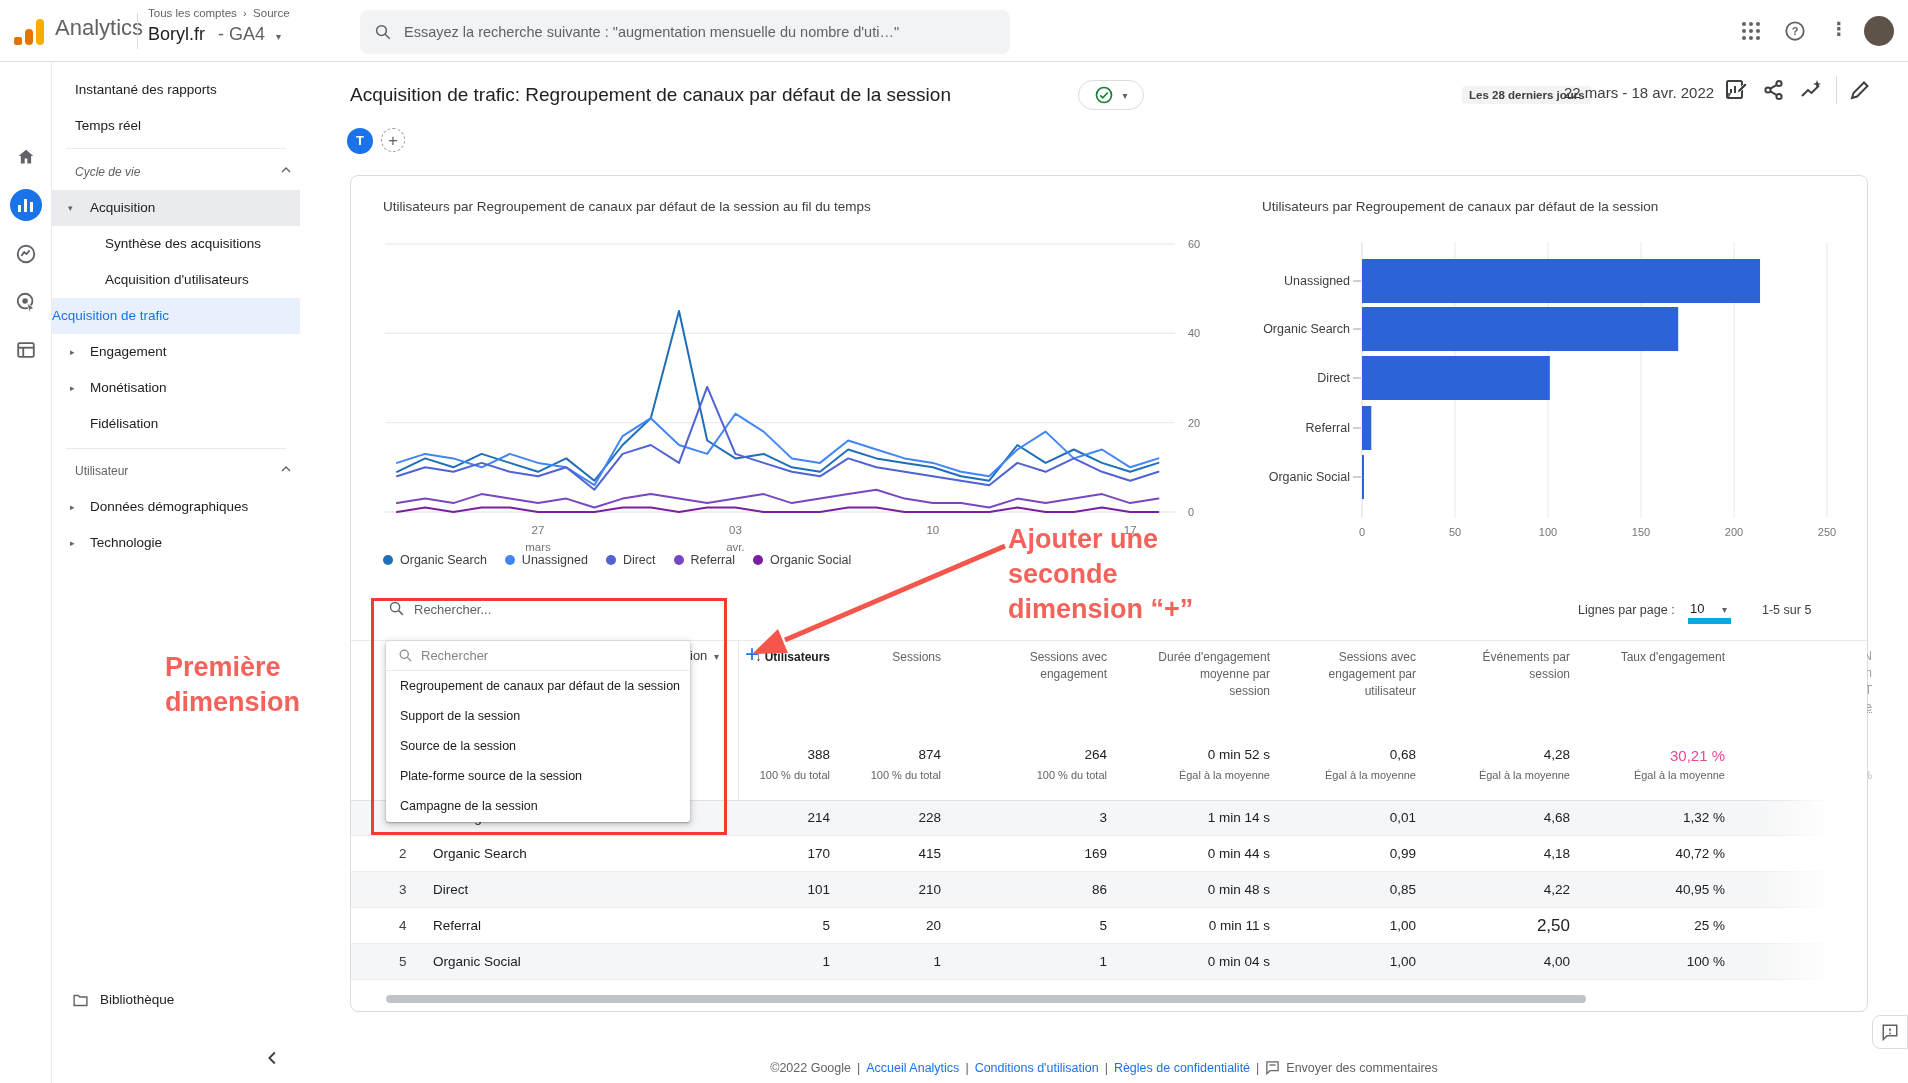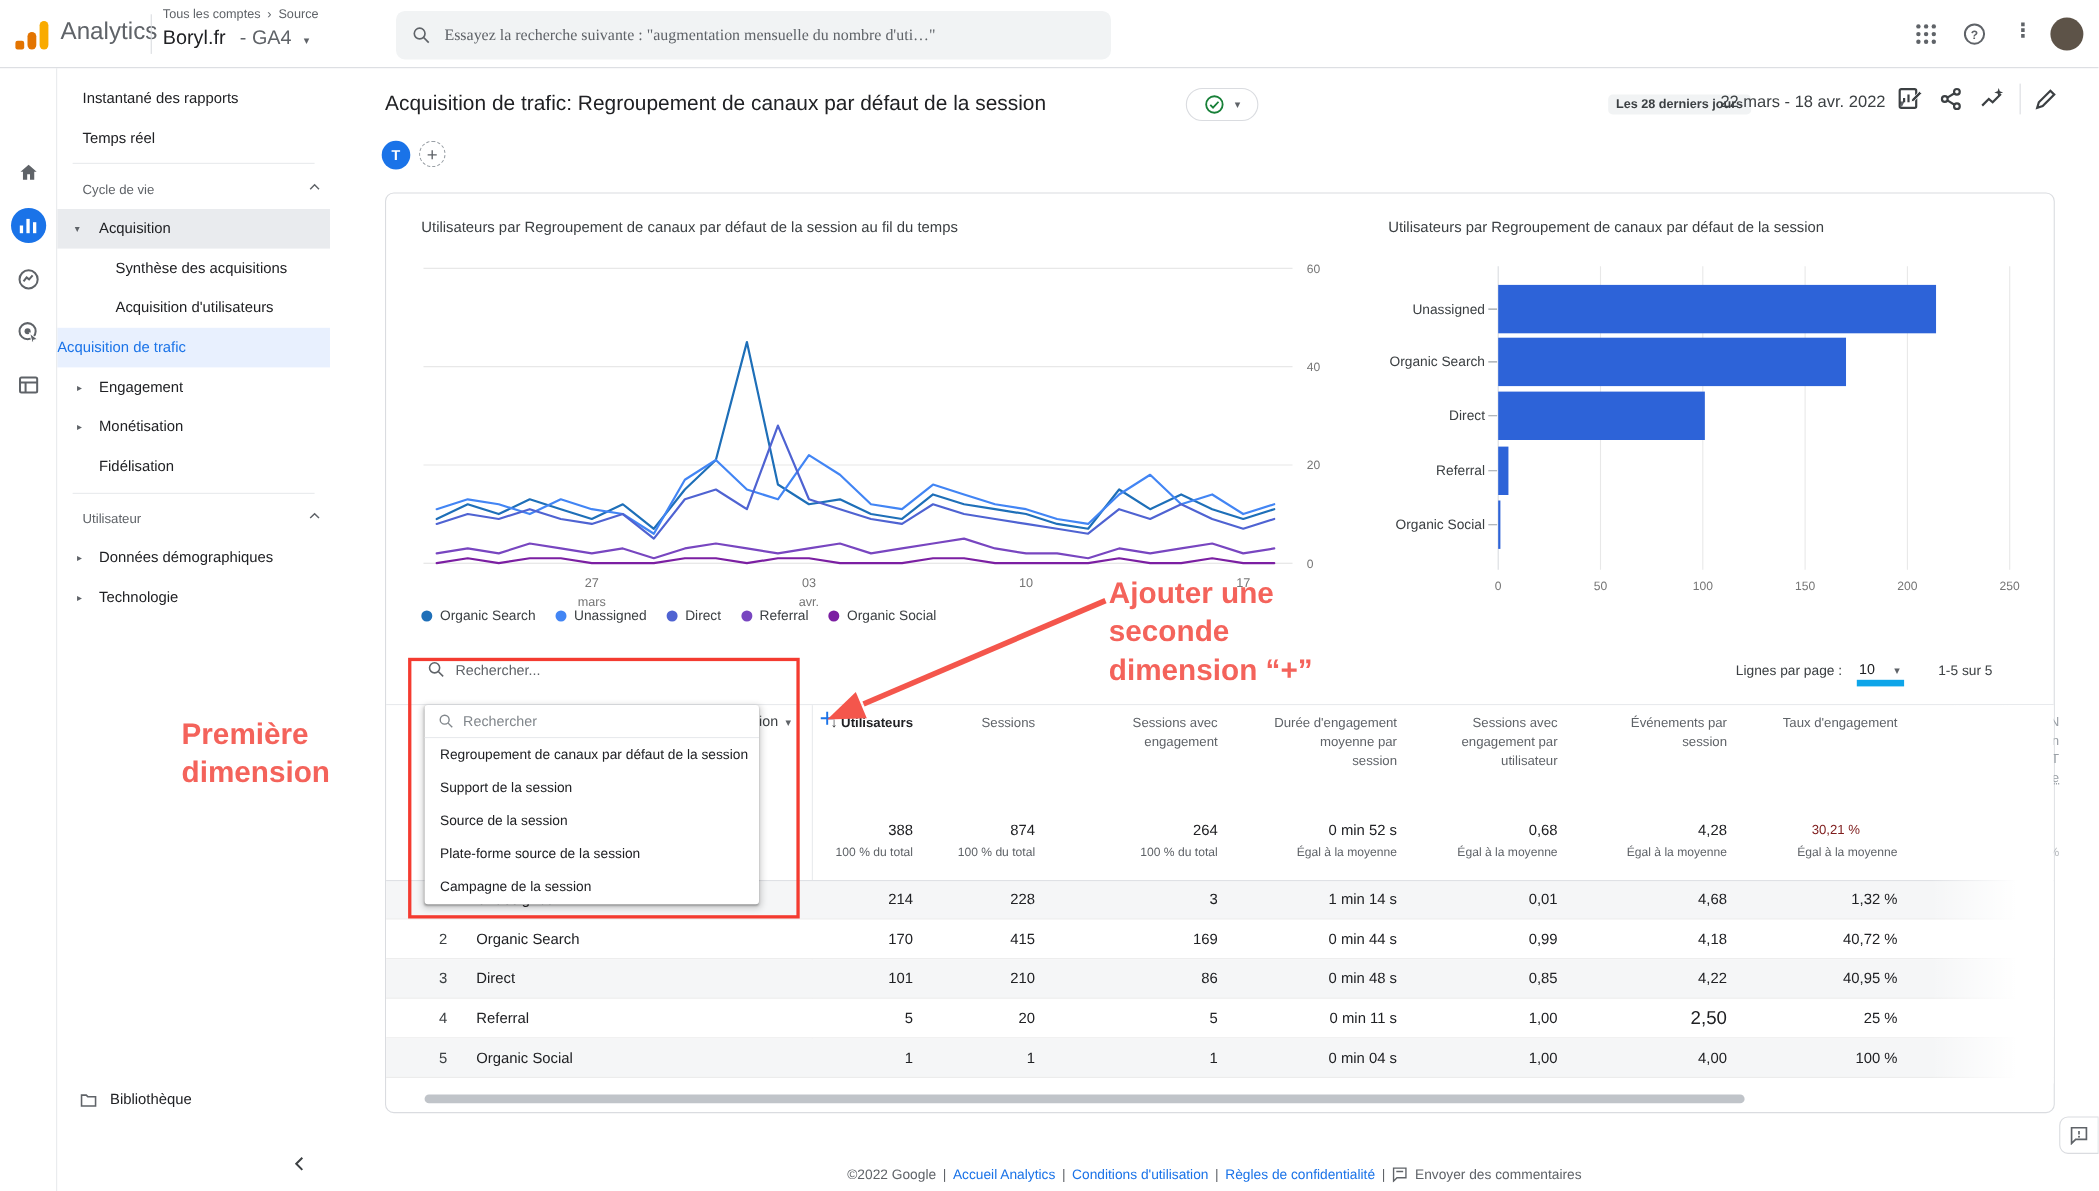--- a/index.html
+++ b/index.html
@@ -7,21 +7,21 @@
   .screen{position:relative;width:1908px;height:1083px;background:#fff;overflow:hidden;
     font-family:"Liberation Sans","DejaVu Sans",sans-serif;color:#202124;}
   .abs{position:absolute;}
   svg text{font-family:"Liberation Sans","DejaVu Sans",sans-serif;}
   
   .topbar{position:absolute;left:0;top:0;width:1908px;height:62px;background:#fff;border-bottom:1px solid #dadce0;z-index:30;}
   .appname{position:absolute;left:55px;top:15px;font-size:22px;color:#5f6368;}
   .hdr-div{position:absolute;left:137px;top:13px;width:1px;height:36px;background:#dadce0;}
   .crumb{position:absolute;left:148px;top:7px;font-size:11.5px;color:#5f6368;}
   .acct{position:absolute;left:148px;top:24px;font-size:18px;color:#3c4043;}
-  .searchpill{position:absolute;left:360px;top:10px;width:650px;height:44px;background:#f1f3f4;border-radius:8px;display:flex;align-items:center;padding:0 14px;gap:12px;font-family:Liberation Serif, serif;}
+  .searchpill{position:absolute;left:360px;top:10px;width:650px;height:44px;background:#f1f3f4;border-radius:8px;display:flex;align-items:center;padding:0 14px;gap:12px;}
   .searchpill .ph{font-size:14.5px;color:#5f6368;white-space:nowrap;overflow:hidden;}
   
   .rail{position:absolute;left:0;top:62px;width:52px;height:1021px;background:#fff;border-right:1px solid #e8eaed;z-index:20;}
   .railic{position:absolute;left:0;width:52px;height:40px;display:flex;align-items:center;justify-content:center;}
   
   .sb{position:absolute;left:52px;top:62px;width:248px;height:1021px;background:#fff;z-index:5;}
   .sb-item{position:absolute;left:0;width:248px;height:36px;line-height:36px;font-size:13.5px;color:#202124;cursor:pointer;}
   .sb-sec{position:absolute;left:23px;font-size:12px;color:#5f6368;}
   .sb-divider{position:absolute;left:14px;width:220px;height:1px;background:#e8eaed;}
   .sb-caret{position:absolute;left:14px;top:0;width:14px;font-size:9px;color:#5f6368;}
@@ -138,21 +138,21 @@
           <line x1="9" y1="9.5" x2="9" y2="19.5" stroke="#5f6368" stroke-width="2"></line>
         </svg>
     </div>
 
   </div>
 
   <div class="sb">
     <div class="sb-item" style="top:10px;padding-left:23px;">Instantané des rapports</div>
     <div class="sb-item" style="top:46px;padding-left:23px;">Temps réel</div>
     <div class="sb-divider" style="top:86px;"></div>
-    <div class="sb-sec" style="top:103px;">Cycle de vie</div>
+    <div class="sb-sec" style="top:103px;font-style:italic;">Cycle de vie</div>
     <svg class="chev-up" style="top:100px;" width="16" height="16" viewBox="0 0 24 24">
         <path d="M6 15l6-6 6 6" fill="none" stroke="#5f6368" stroke-width="2"></path>
       </svg>
 
     <div class="sb-item" style="top:128px;background:#e9ebee;">
       <span class="sb-caret" style="top:0;left:16px;">▾</span>
       <span style="padding-left:38px;">Acquisition</span>
     </div>
     <div class="sb-item" style="top:164px;padding-left:53px;">Synthèse des acquisitions</div>
     <div class="sb-item" style="top:200px;padding-left:53px;">Acquisition d'utilisateurs</div>
@@ -353,21 +353,21 @@
       <div style="position: absolute; right: 967px; top: 747px; width: 90px; text-align: right; font-size: 13.5px; color: rgb(32, 33, 36);">874</div>
       <div style="position: absolute; right: 967px; top: 769px; width: 110px; text-align: right; font-size: 11px; color: rgb(95, 99, 104);">100 % du total</div>
       <div style="position: absolute; right: 801px; top: 747px; width: 130px; text-align: right; font-size: 13.5px; color: rgb(32, 33, 36);">264</div>
       <div style="position: absolute; right: 801px; top: 769px; width: 150px; text-align: right; font-size: 11px; color: rgb(95, 99, 104);">100 % du total</div>
       <div style="position: absolute; right: 638px; top: 747px; width: 112px; text-align: right; font-size: 13.5px; color: rgb(32, 33, 36);">0 min 52 s</div>
       <div style="position: absolute; right: 638px; top: 769px; width: 132px; text-align: right; font-size: 11px; color: rgb(95, 99, 104);">Égal à la moyenne</div>
       <div style="position: absolute; right: 492px; top: 747px; width: 138px; text-align: right; font-size: 13.5px; color: rgb(32, 33, 36);">0,68</div>
       <div style="position: absolute; right: 492px; top: 769px; width: 158px; text-align: right; font-size: 11px; color: rgb(95, 99, 104);">Égal à la moyenne</div>
       <div style="position: absolute; right: 338px; top: 747px; width: 120px; text-align: right; font-size: 13.5px; color: rgb(32, 33, 36);">4,28</div>
       <div style="position: absolute; right: 338px; top: 769px; width: 140px; text-align: right; font-size: 11px; color: rgb(95, 99, 104);">Égal à la moyenne</div>
-      <div style="position: absolute; right: 183px; top: 747px; width: 112px; text-align: center; font-size: 12px; color: #7f1d1d;">30,21 %</div>
+      <div style="position: absolute; right: 183px; top: 747px; width: 112px; text-align: right; font-size: 15px; color: #ec4899;">30,21 %</div>
       <div style="position: absolute; right: 183px; top: 769px; width: 132px; text-align: right; font-size: 11px; color: rgb(95, 99, 104);">Égal à la moyenne</div>
       <div style="position: absolute; right: 36px; top: 769px; width: 70px; text-align: right; font-size: 11px; color: rgb(182, 186, 190);">100 %</div>
       <div style="position: absolute; left: 351px; top: 800px; width: 1516px; height: 36px; background: rgb(245, 246, 247); border-bottom: 1px solid rgb(236, 236, 236);">
         <div style="position: absolute; left: 48px; color: rgb(60, 64, 67); line-height: 35px; font-size: 13.5px;">1</div>
         <div style="position: absolute; left: 82px; color: rgb(32, 33, 36); line-height: 35px; font-size: 13.5px;">Unassigned</div>
         <div style="position: absolute; right: 1037px; color: rgb(32, 33, 36); line-height: 35px; font-size: 13.5px;">214</div>
         <div style="position: absolute; right: 926px; color: rgb(32, 33, 36); line-height: 35px; font-size: 13.5px;">228</div>
         <div style="position: absolute; right: 760px; color: rgb(32, 33, 36); line-height: 35px; font-size: 13.5px;">3</div>
         <div style="position: absolute; right: 597px; color: rgb(32, 33, 36); line-height: 35px; font-size: 13.5px;">1 min 14 s</div>
         <div style="position: absolute; right: 451px; color: rgb(32, 33, 36); line-height: 35px; font-size: 13.5px;">0,01</div>

